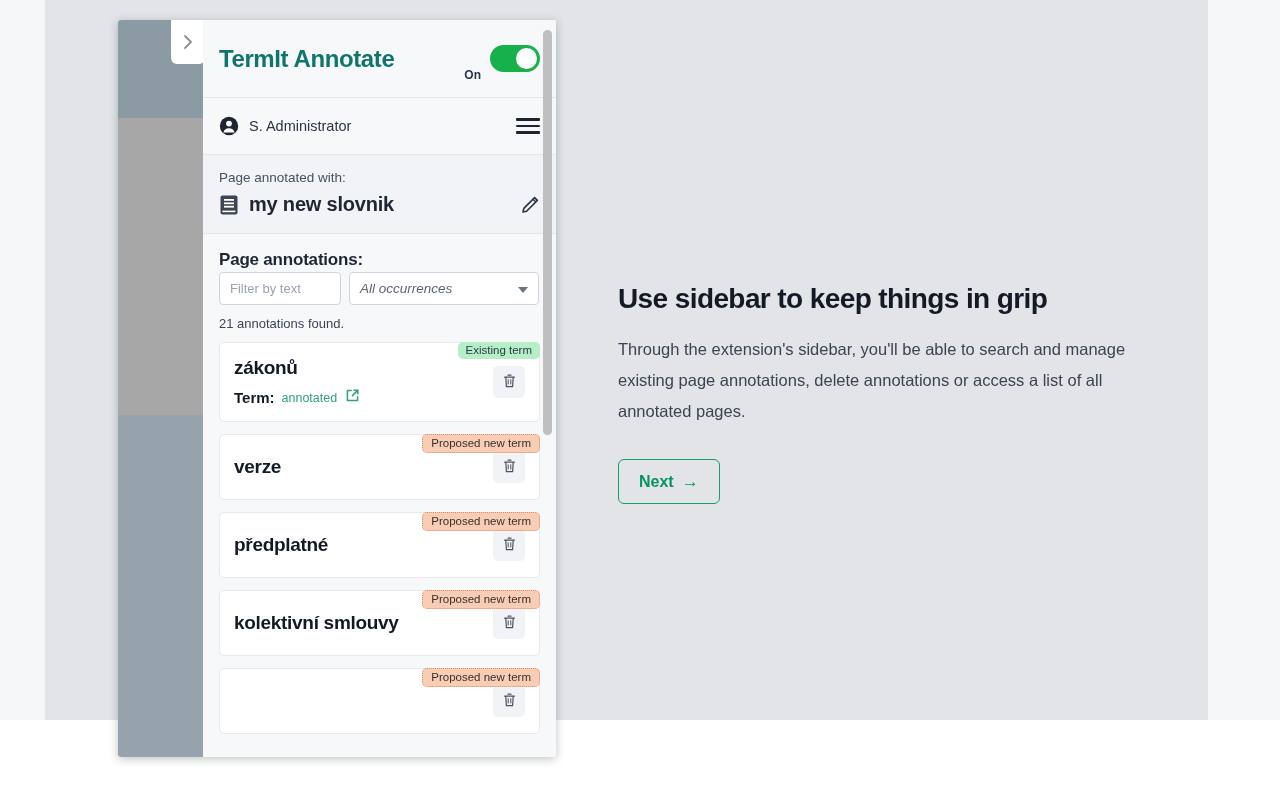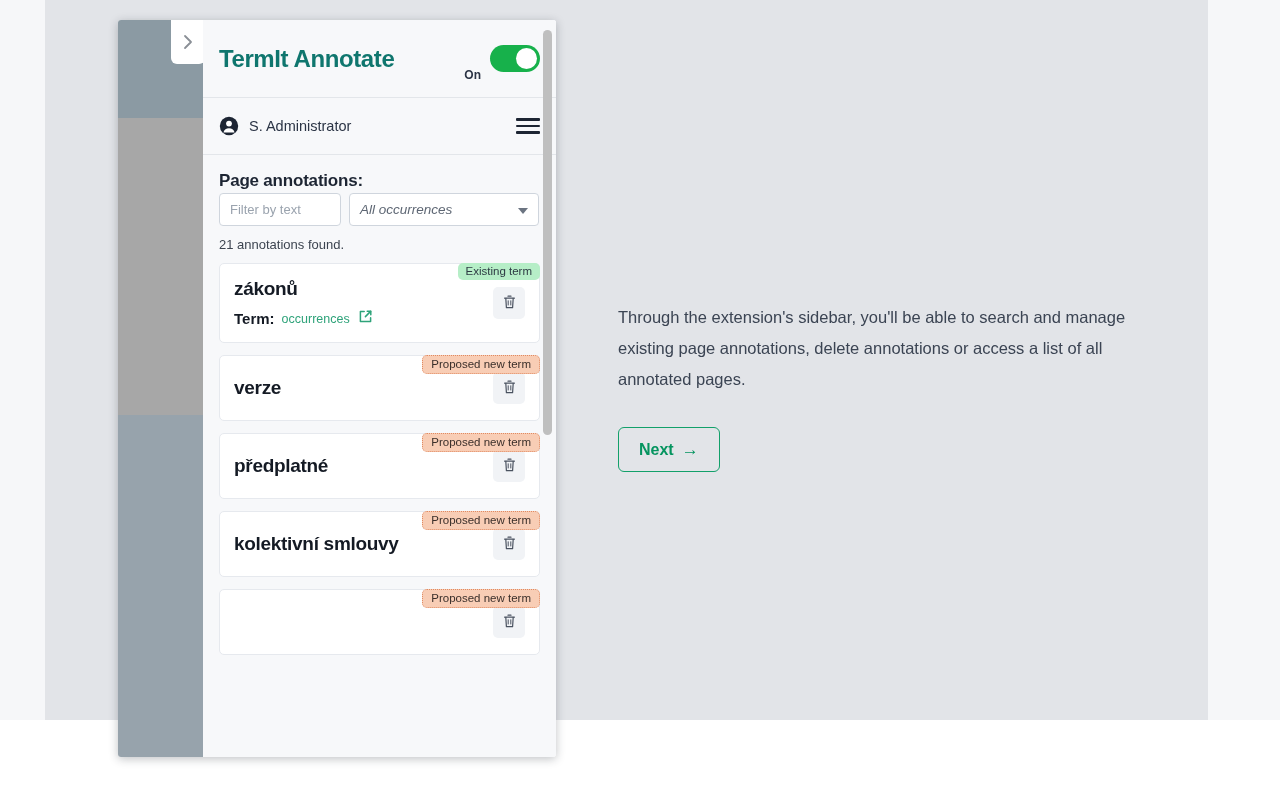--- a/index.html
+++ b/index.html
@@ -280,20 +280,42 @@
         </span>
         <div class="user-name">S. Administrator</div>
         <div class="user-spacer"></div>
         <div class="hamburger">
           <i></i>
           <i></i>
           <i></i>
         </div>
       </div>
 
+      <div class="sb-vocab">
+        <div class="vocab-label">Page annotated with:</div>
+        <div class="vocab-row">
+          <span class="book-icon">
+            <svg width="20" height="22" viewBox="0 0 20 22">
+              <rect x="1.5" y="1.5" width="17" height="19" rx="2" fill="#3b4453"></rect>
+              <rect x="5" y="5" width="10" height="1.8" fill="#ffffff"></rect>
+              <rect x="5" y="8.4" width="10" height="1.8" fill="#ffffff"></rect>
+              <rect x="5" y="11.8" width="10" height="1.8" fill="#ffffff"></rect>
+              <rect x="3.4" y="16.6" width="13" height="1.6" fill="#ffffff"></rect>
+            </svg>
+          </span>
+          <div class="vocab-name">my new slovnik</div>
+          <div class="vocab-spacer"></div>
+          <span class="pencil">
+            <svg width="20" height="20" viewBox="0 0 20 20">
+              <path d="M14.6 2.6 17.4 5.4 6.6 16.2 3 17l.8-3.6z" fill="none" stroke="#2b3445" stroke-width="1.6" stroke-linejoin="round"></path>
+              <path d="M13 4.2 15.8 7" stroke="#2b3445" stroke-width="1.4"></path>
+            </svg>
+          </span>
+        </div>
+      </div>
 
       <div class="sb-annot">
         <div class="annot-title">Page annotations:</div>
 
         <div class="filters">
           <input class="filter-input" type="text" placeholder="Filter by text" style="">
           <div class="select-wrap">
             <span class="select-value">All occurrences</span>
             <span class="caret"></span>
           </div>
@@ -303,21 +325,21 @@
 
         <div class="cards">
 
           <div class="card-slot">
             <span class="badge existing">Existing term</span>
             <div class="card">
               <div class="card-body">
                 <div class="term-word">zákonů</div>
                 <div class="term-meta">
                   <span class="term-key">Term:</span>
-                  <span class="term-val">occurrences</span>
+                  <span class="term-val">annotated</span>
                   <span class="ext-link">
                     <svg width="15" height="15" viewBox="0 0 15 15">
                       <path d="M6.2 2.4H2.4v10.2h10.2V8.8" fill="none" stroke="#2fa37a" stroke-width="1.5" stroke-linecap="round" stroke-linejoin="round"></path>
                       <path d="M9.2 2.2h3.6v3.6" fill="none" stroke="#2fa37a" stroke-width="1.5" stroke-linecap="round" stroke-linejoin="round"></path>
                       <path d="M12.6 2.4 7.4 7.6" stroke="#2fa37a" stroke-width="1.5" stroke-linecap="round"></path>
                     </svg>
                   </span>
                 </div>
               </div>
               <button class="trash-btn">
@@ -402,20 +424,21 @@
         </div>
       </div>
 
       <div class="sb-track"></div>
       <div class="sb-thumb"></div>
 
     </div>
   </div>
 
   <div class="tip">
+    <div class="tip-title">Use sidebar to keep things in grip</div>
     <div class="tip-body">Through the extension's sidebar, you'll be able to search and manage existing page annotations, delete annotations or access a list of all annotated pages.</div>
     <button class="next-btn">
       <span>Next</span>
       <span class="next-arrow">→</span>
     </button>
   </div>
 
 </div>
 
 </body></html>

